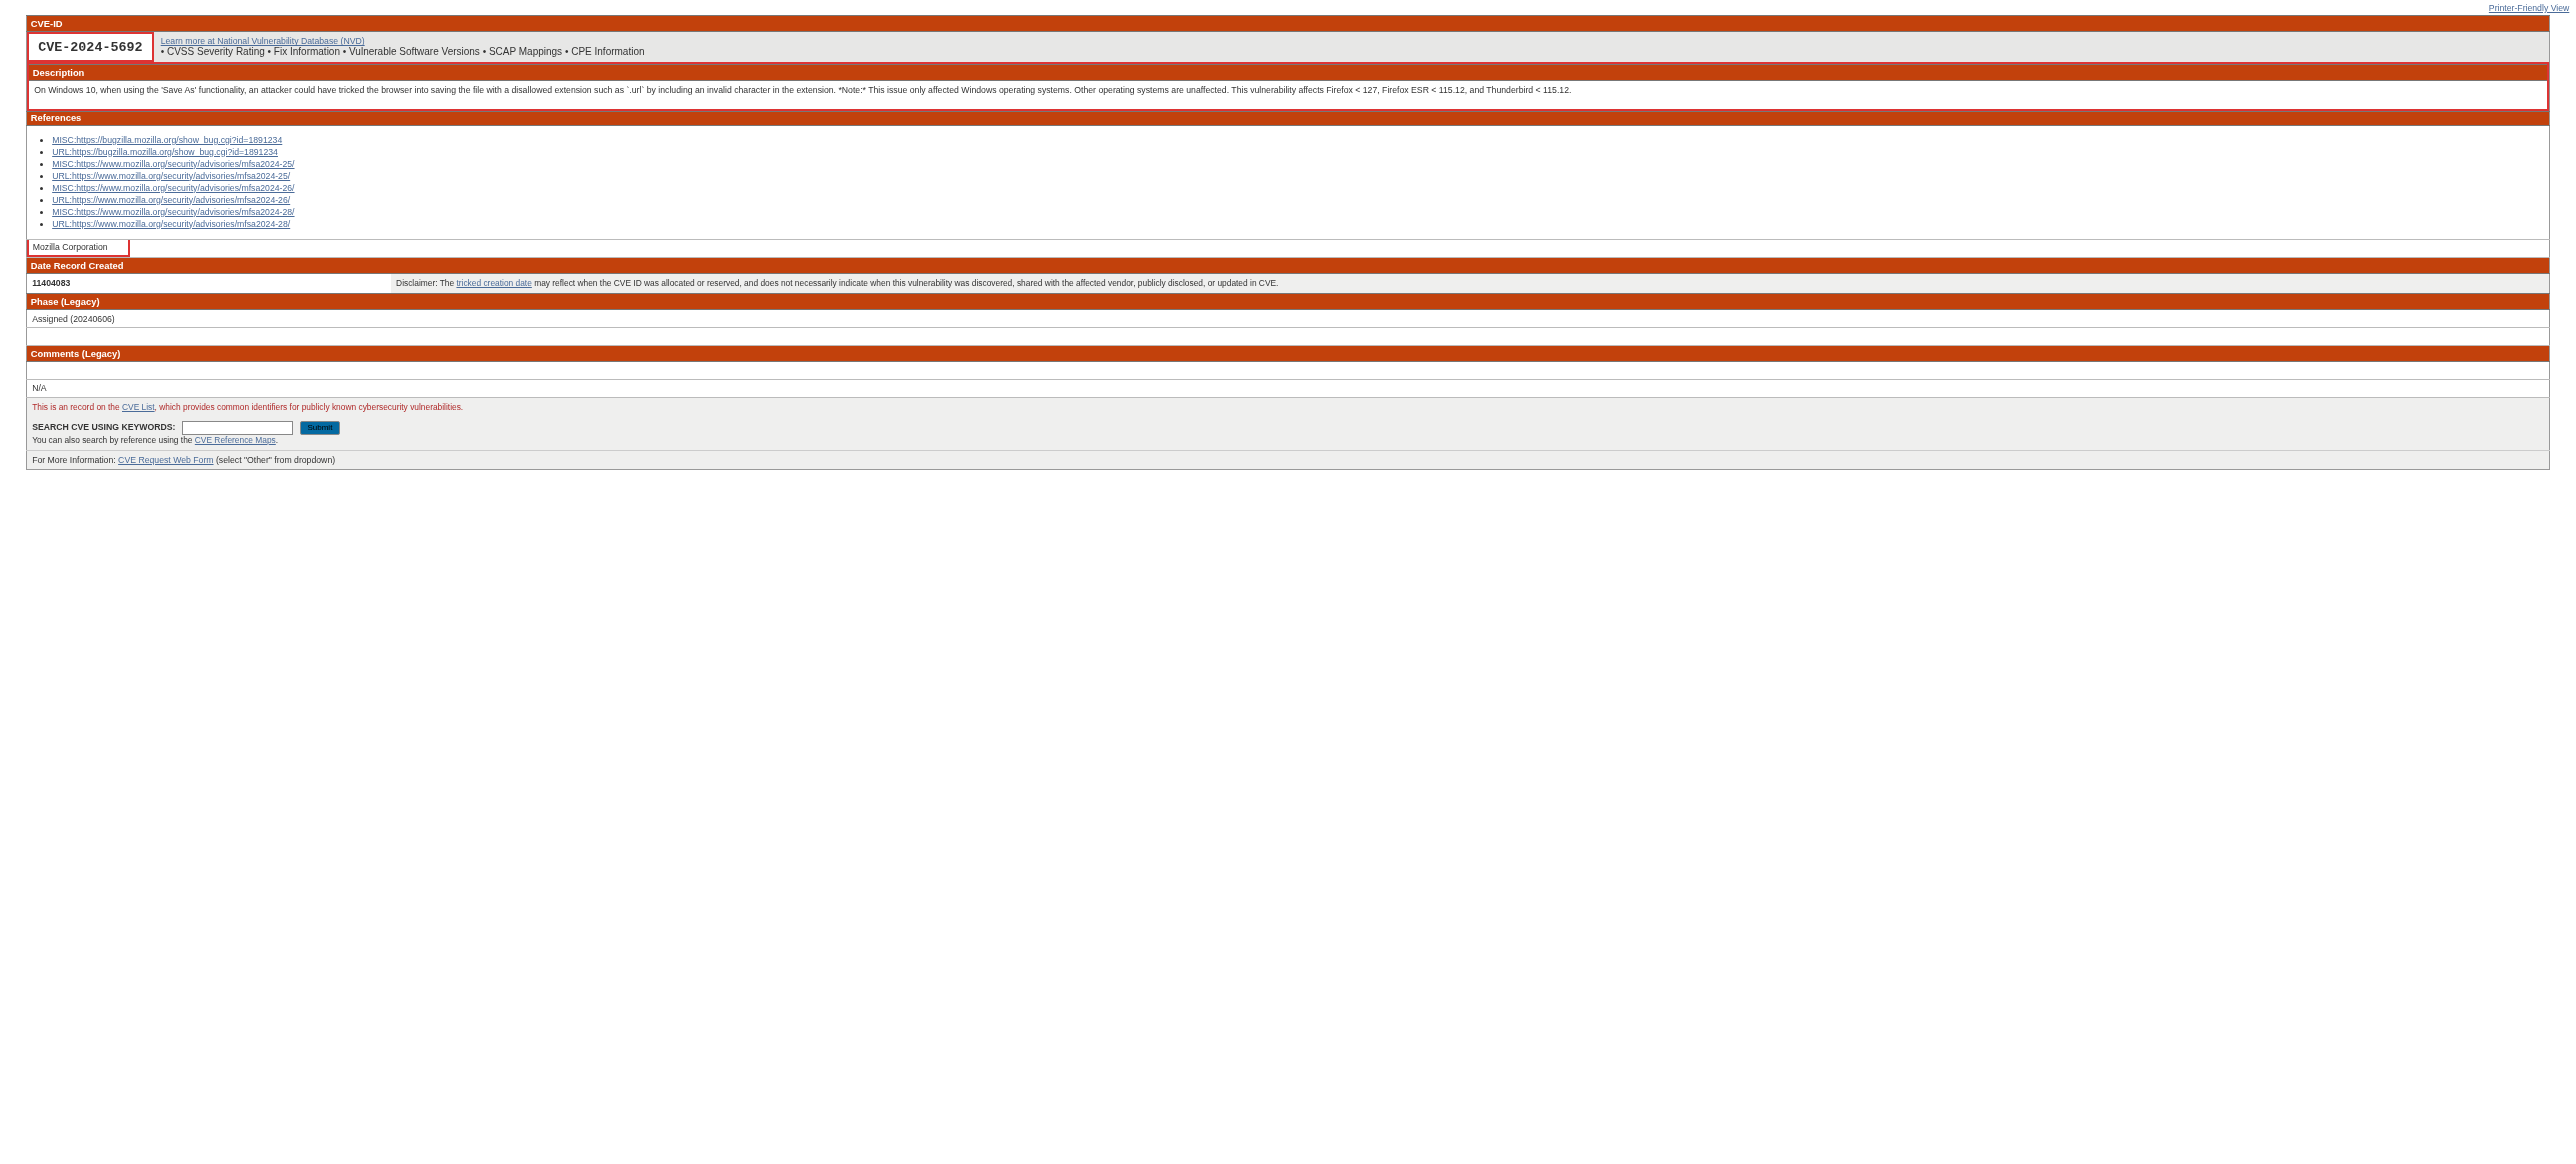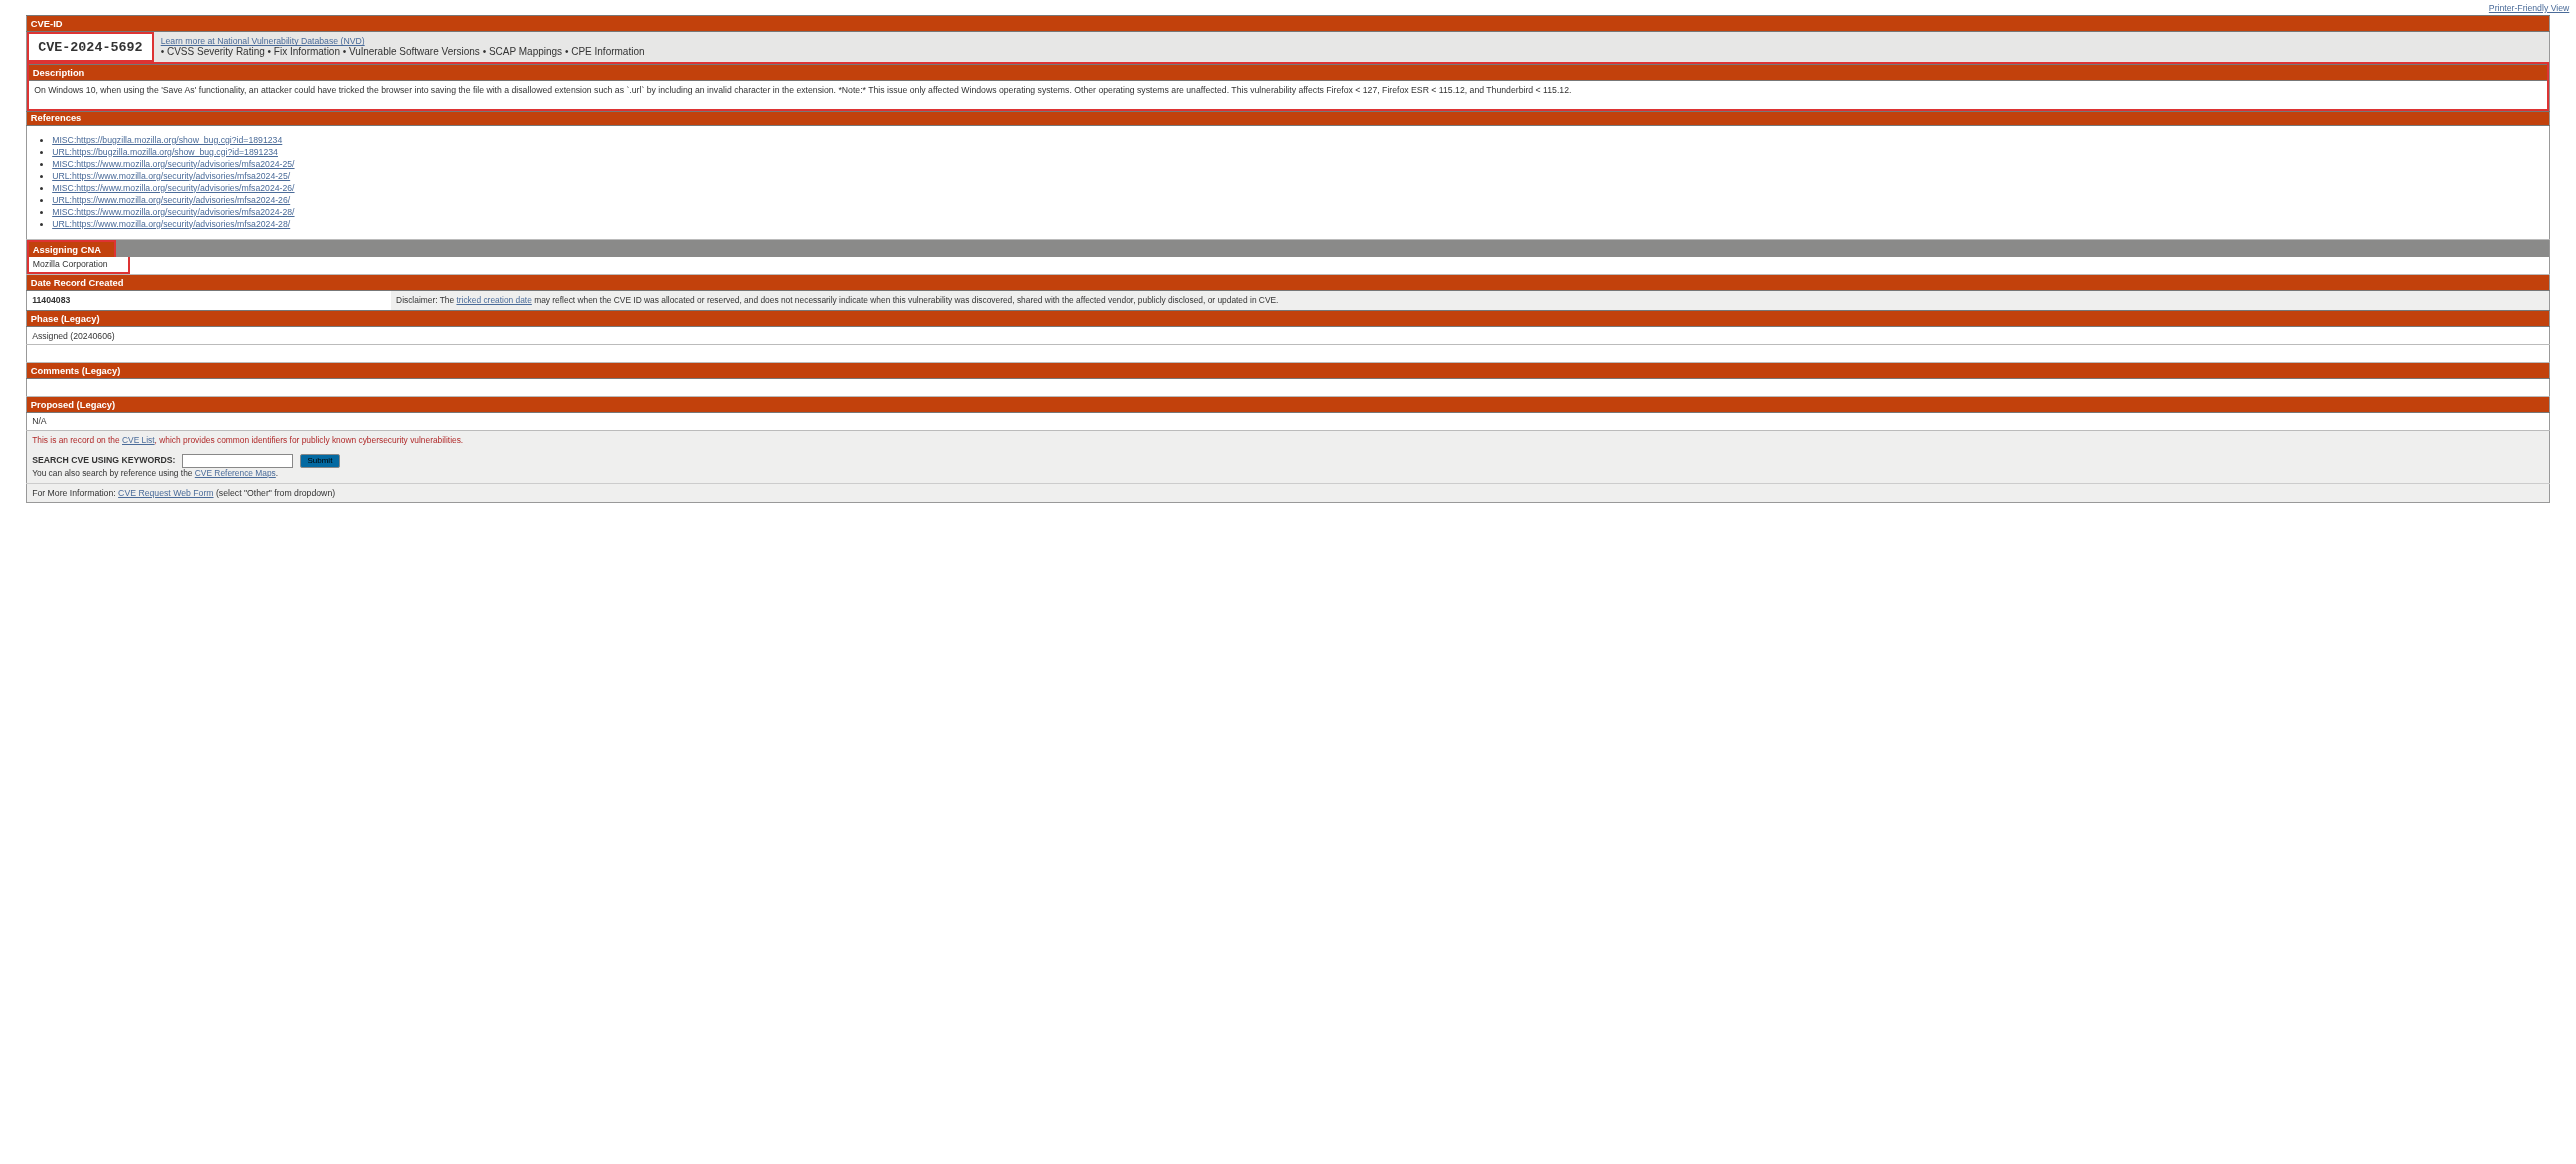--- a/index.html
+++ b/index.html
@@ -224,25 +224,20 @@
               <li><a href="#" class="link">URL:https://www.mozilla.org/security/advisories/mfsa2024-25/</a></li>
               <li><a href="#" class="link">MISC:https://www.mozilla.org/security/advisories/mfsa2024-26/</a></li>
               <li><a href="#" class="link">URL:https://www.mozilla.org/security/advisories/mfsa2024-26/</a></li>
               <li><a href="#" class="link">MISC:https://www.mozilla.org/security/advisories/mfsa2024-28/</a></li>
               <li><a href="#" class="link">URL:https://www.mozilla.org/security/advisories/mfsa2024-28/</a></li>
             </ul>
   </td>
         </tr>
 
   <tr>
-          <td class="assigning-row-bg">
-    <span class="section-header" style="display:inline-block;border:2.7px solid #d33;border-bottom:none;padding:2px 13.4px 2px 4px;">Assigning CNA</span>
-  </td>
-        </tr>
-  <tr>
           <td class="assigning-value-row">
     <span class="assigning-value">Mozilla Corporation</span>
   </td>
         </tr>
 
   <tr>
           <td class="section-header">Date Record Created</td>
         </tr>
   <tr>
           <td style="padding:0;">
@@ -267,23 +262,20 @@
         </tr>
 
   <tr>
           <td class="section-header">Comments (Legacy)</td>
         </tr>
   <tr>
           <td class="empty-row"></td>
         </tr>
 
   <tr>
-          <td class="section-header">Proposed (Legacy)</td>
-        </tr>
-  <tr>
           <td class="white-row">N/A</td>
         </tr>
 
   <tr>
           <td class="footer-note">
     <span>This is an record on the </span><a href="#" class="link">CVE List</a><span>, which provides common identifiers for publicly known cybersecurity vulnerabilities.</span>
   </td>
         </tr>
 
   <tr>

